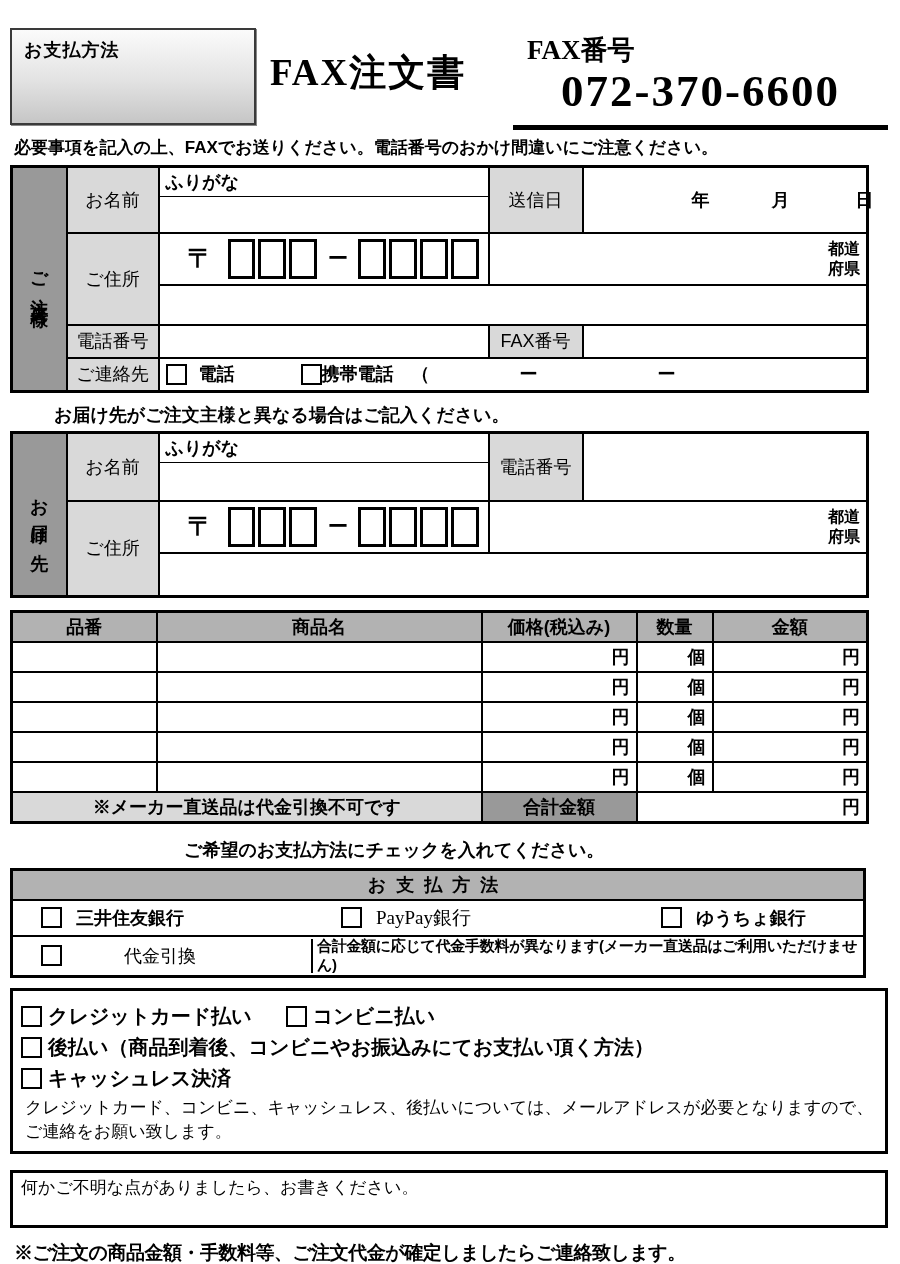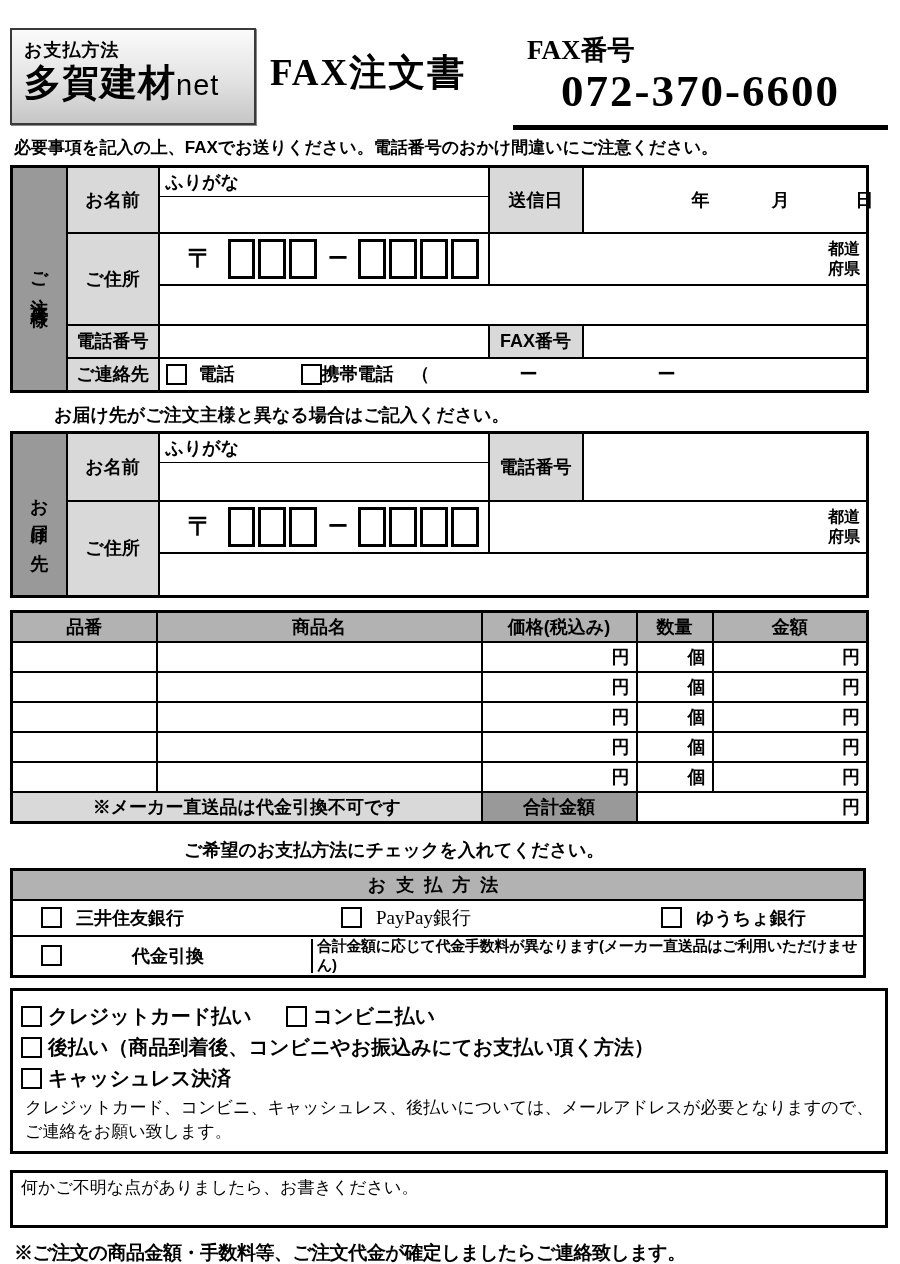--- a/index.html
+++ b/index.html
@@ -23,21 +23,21 @@
     letter-spacing:2px; border-bottom:5px solid #000; padding-bottom:10px; line-height:1.05; }
 
   .instruction { font-size:17px; font-weight:bold; margin:4px 0 6px 4px; }
 
   
   table { border-collapse:collapse; table-layout:fixed; }
   .formtbl { width:856px; border:3px solid #000; }
   .formtbl td { border:2px solid #000; padding:2px 6px; font-size:18px; vertical-align:middle; }
   .vhead { background:#999; font-weight:bold; font-size:20px; text-align:center;
     writing-mode:vertical-rl; text-orientation:upright; letter-spacing:4px; padding:4px 0; }
-  .lbl { background:#d9d9d9; font-weight:bold; text-align:center; }
+  .lbl { background:#d9d9d9; font-weight:normal; text-align:center; }
   .furigana { font-size:15px; font-weight:bold; border-bottom-width:1px !important; padding-left:40px; }
   .noTopB { border-top-width:1px !important; }
   .ymd { display:flex; align-items:center; font-weight:bold; }
   .ymd .y { margin-left:102px; } .ymd .m { margin-left:62px; } .ymd .d { margin-left:66px; margin-right:4px; }
   .pref { text-align:right; font-weight:bold; font-size:16px; line-height:1.2; }
   .postal { display:flex; align-items:center; }
   .pmark { font-size:26px; font-weight:bold; margin:0 14px 0 22px; }
   .pbox { width:29px; height:40px; border:3px solid #000; background:#fff; margin-right:3px; }
   .pdash { font-weight:bold; font-size:20px; margin:0 10px 0 8px; }
   .cb { display:inline-block; width:21px; height:21px; border:2.5px solid #000;
@@ -61,40 +61,39 @@
   .pfoot-total { background:#999; text-align:center; font-weight:bold; }
 
   
   .paytbl { width:856px; border:3px solid #000; }
   .paytbl td { border:2.5px solid #000; font-size:18px; }
   .payhead { background:#b2b2b2; font-weight:bold; text-align:center;
     letter-spacing:10px; height:30px; font-size:19px; }
   .payrow1 { display:grid; grid-template-columns:300px 320px 1fr; height:34px; align-items:center; }
   .paygrp { display:flex; align-items:center; gap:14px; font-weight:bold; padding-left:28px; }
   .paygrp.pp { font-weight:normal; }
-  .codlbl { display:flex; align-items:center; gap:22px; font-weight:bold; padding-left:28px; height:34px; }
+  .codlbl { display:flex; align-items:center; gap:14px; font-weight:normal; padding-left:28px; height:34px; }
   .codlbl span { margin-left:48px; }
   .codnote { font-size:15px; font-weight:bold; padding:0 4px; letter-spacing:-0.3px; }
 
   .creditbox { width:878px; border:3px solid #000; margin-top:10px; padding:8px 10px 6px 8px; }
   .credln { display:flex; align-items:center; gap:6px; font-size:20px; font-weight:bold; margin:4px 0; }
   .credln .second { margin-left:28px; }
   .crednote { font-size:17px; line-height:1.45; margin-top:4px; padding-left:4px; }
 
   .commentbox { width:878px; border:3px solid #000; margin-top:16px; height:58px;
     padding:3px 8px; font-size:17px; }
   .fn { font-size:19px; font-weight:bold; margin-top:12px; padding-left:4px; letter-spacing:-0.5px; }
 </style>
 </head>
 <body>
 
 <div class="hdr">
   <div class="logo">
     <div class="logo-top">お支払方法</div>
-    <div class="logo-main"><span>多賀建材</span><span class="net">net</span></div>
   </div>
   <div class="title serif">FAX注文書</div>
   <div class="faxblock">
     <div class="faxlbl serif">FAX番号</div>
     <div class="faxnum serif">072-370-6600</div>
   </div>
 </div>
 
 <div class="instruction">必要事項を記入の上、FAXでお送りください。電話番号のおかけ間違いにご注意ください。</div>
 

